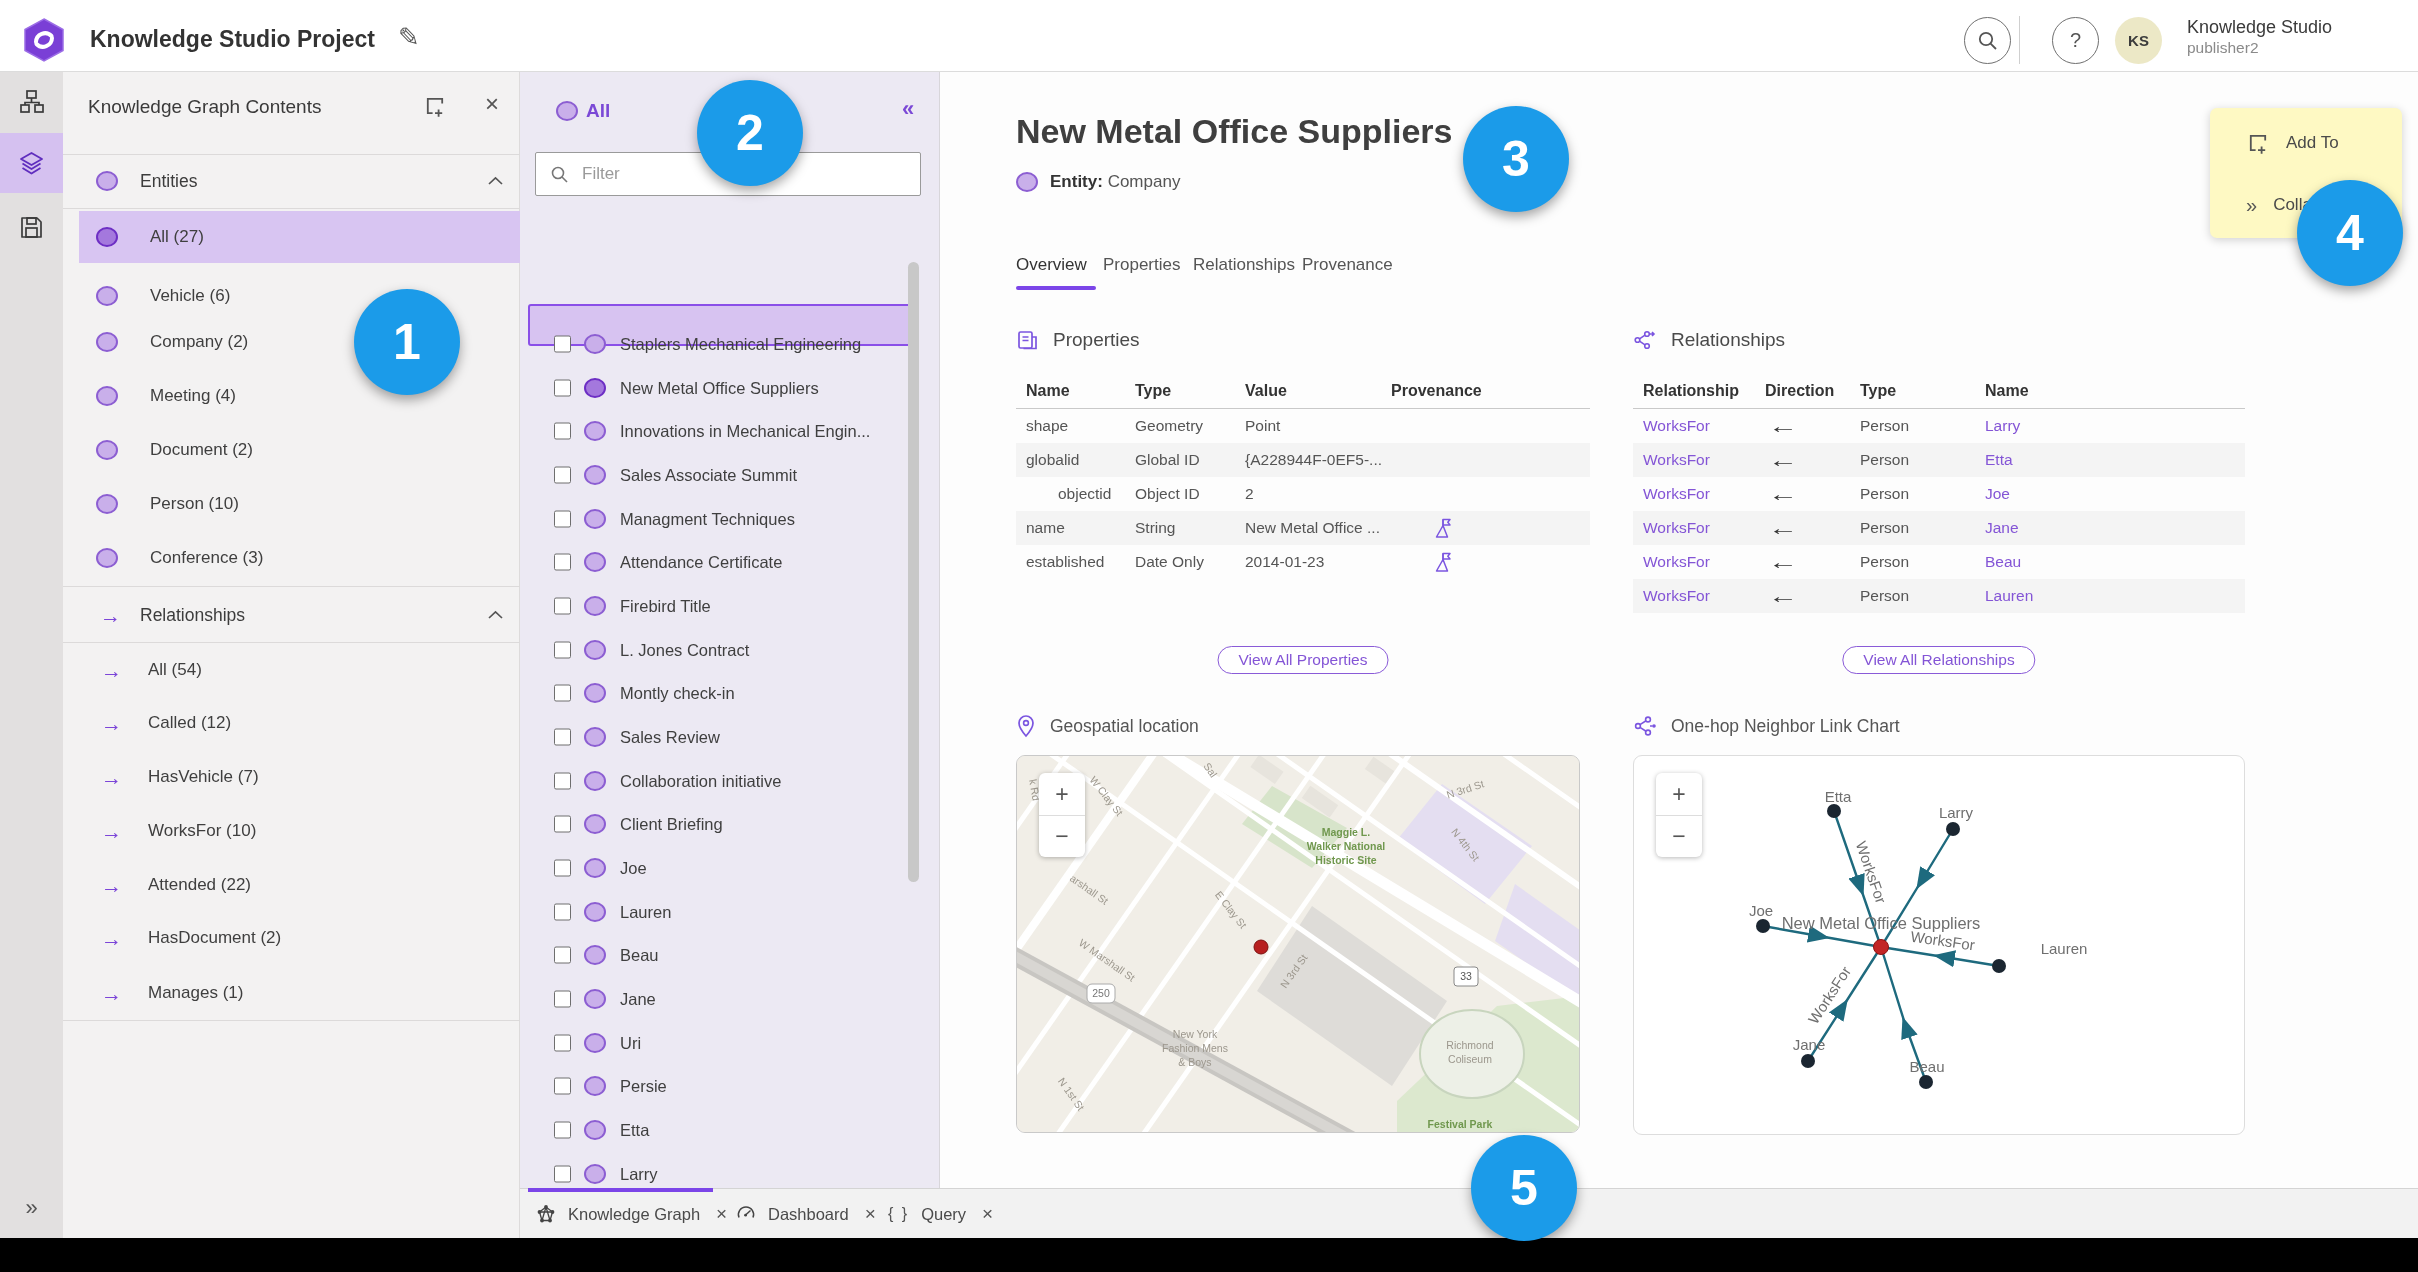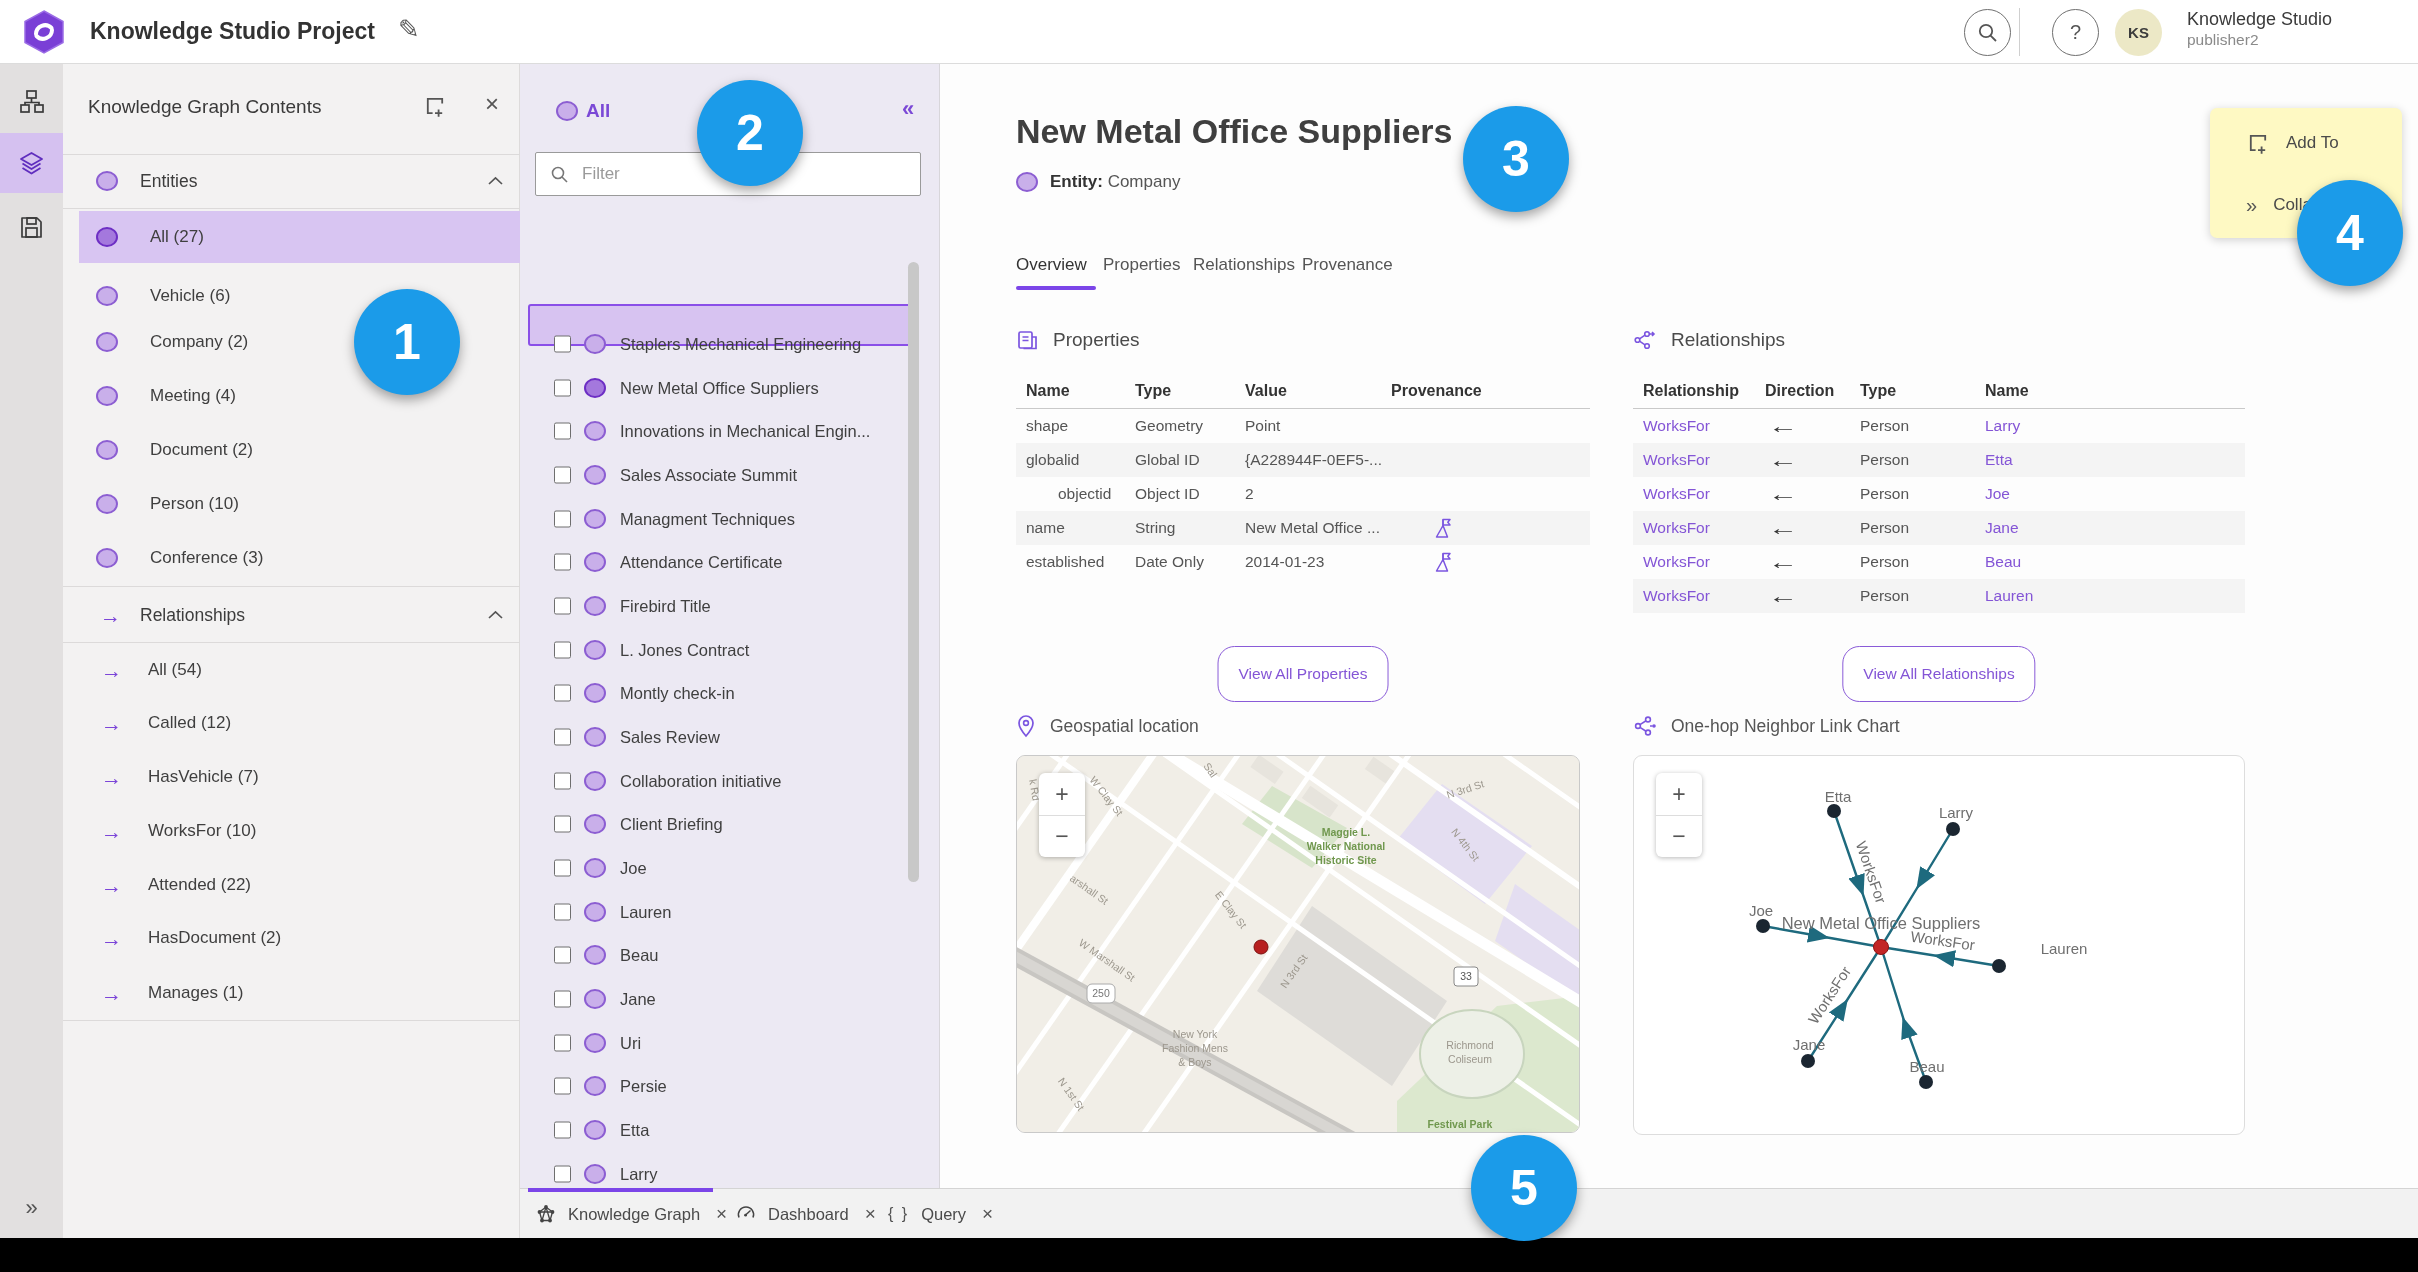--- a/index.html
+++ b/index.html
@@ -1,20 +1,20 @@
 <!DOCTYPE html>
 <html><head>
 <meta charset="utf-8">
 <style>
   * { margin:0; padding:0; box-sizing:border-box; }
   html,body { width:2418px; height:1272px; overflow:hidden;
     font-family:"Liberation Sans","DejaVu Sans",sans-serif; background:#fff; color:#3c3c3c; }
 
   
-  #header { position:absolute; left:0; top:0; width:2418px; height:64px; background:#fff;
+  #header { position:absolute; left:0; top:8px; width:2418px; height:64px; background:#fff;
     border-bottom:1px solid #dcdcdc; z-index:20; }
   #logo { position:absolute; left:22px; top:10px; width:44px; height:44px; }
   #app-title { position:absolute; left:90px; top:18px; font-size:23px; font-weight:600; color:#333; }
   #pencil { position:absolute; left:398px; top:14px; font-size:26px; color:#555; }
   .hdr-circle { position:absolute; top:9px; width:47px; height:47px; border:1.6px solid #6f6f6f;
     border-radius:50%; display:flex; align-items:center; justify-content:center; color:#555; }
   #hdr-divider { position:absolute; left:2019px; top:8px; width:1px; height:48px; background:#cfcfcf; }
   #avatar { position:absolute; left:2115px; top:9px; width:47px; height:47px; border-radius:50%;
     background:#ECE8C6; display:flex; align-items:center; justify-content:center;
     font-size:15px; font-weight:700; color:#3c3c3c; }
@@ -85,21 +85,21 @@
     background:#7B45E8; border-radius:2px; }
   .sec-head { position:absolute; height:28px; display:flex; align-items:center; gap:14px;
     font-size:19px; color:#4a4a4a; }
   .tbl-head { position:absolute; font-size:16px; font-weight:700; color:#333; }
   .tbl-row { position:absolute; height:34px; font-size:15.5px; color:#555; }
   .tbl-row.stripe { background:#F4F4F4; }
   .tcell { position:absolute; top:50%; transform:translateY(-50%); white-space:nowrap; }
   .plink { color:#8455D6; }
   .dirarrow { font-size:20px; color:#333; display:inline-block; transform:translateY(-50%) scaleX(1.5); transform-origin:left; }
   .hr { position:absolute; height:1px; background:#c9c9c9; }
-  .pill-btn { position:absolute; transform:translateX(-50%); padding:18px 20px; border:1.4px solid #8A5BD8;
+  .pill-btn { position:absolute; transform:translateX(-50%); padding:4px 20px; border:1.4px solid #8A5BD8;
     border-radius:17px; color:#8455D6; font-size:15.5px; background:#fff; white-space:nowrap; }
   .mapbox { position:absolute; border:1px solid #c9c9c9; border-radius:9px; overflow:hidden; background:#F1EEE7; }
   .chartbox { position:absolute; border:1px solid #ddd; border-radius:9px; overflow:hidden; background:#fff; }
   .zoomctl { position:absolute; left:22px; top:17px; width:46px; height:84px; background:#fff;
     border-radius:6px; box-shadow:0 1px 5px rgba(0,0,0,.28); z-index:5; }
   .zoomctl .zi, .zoomctl .zo { position:absolute; left:0; width:46px; height:42px; display:flex;
     align-items:center; justify-content:center; font-size:23px; color:#555; }
   .zoomctl .zo { top:42px; border-top:1px solid #ddd; }
   .maplbl { font-size:10.5px; fill:#9C978D; }
   .maplbl.green { fill:#70984E; font-weight:700; }

